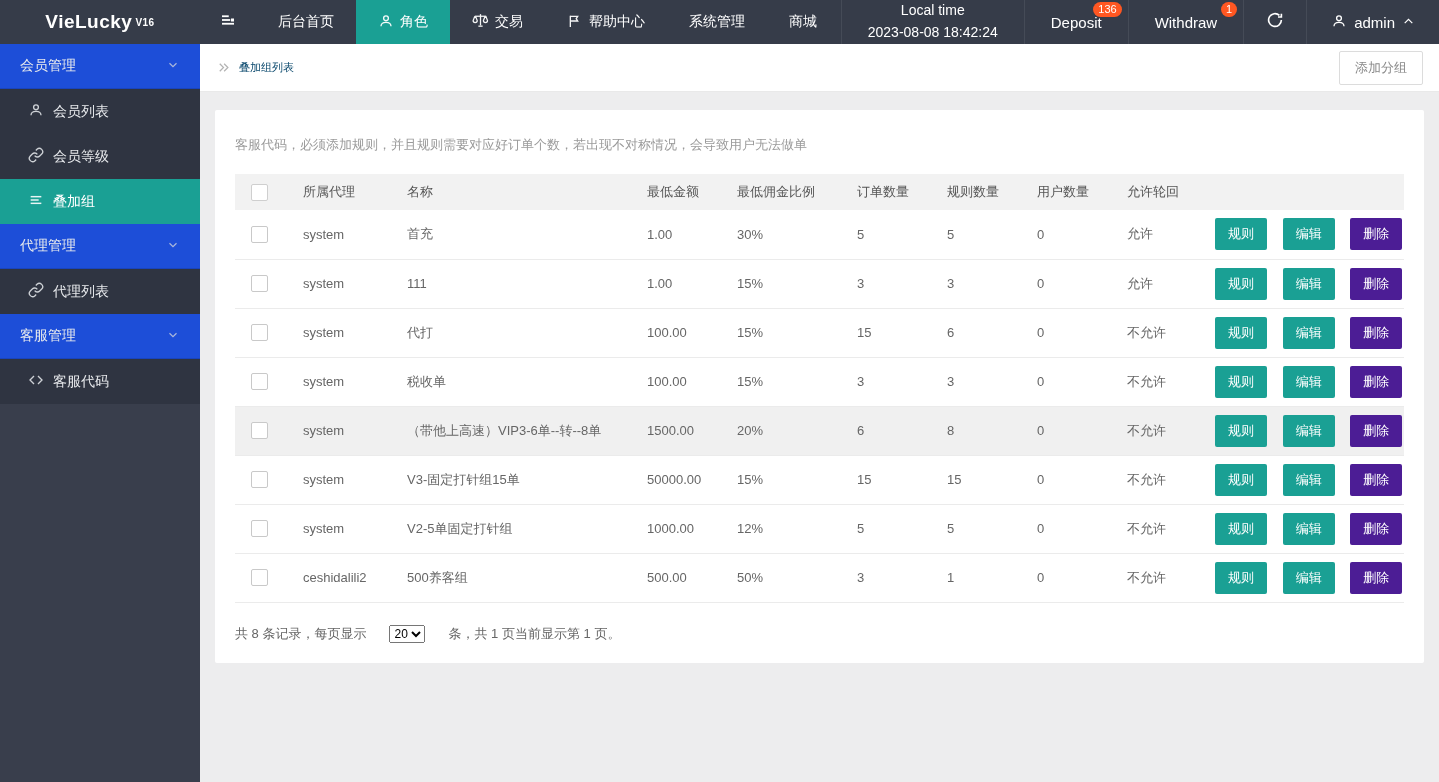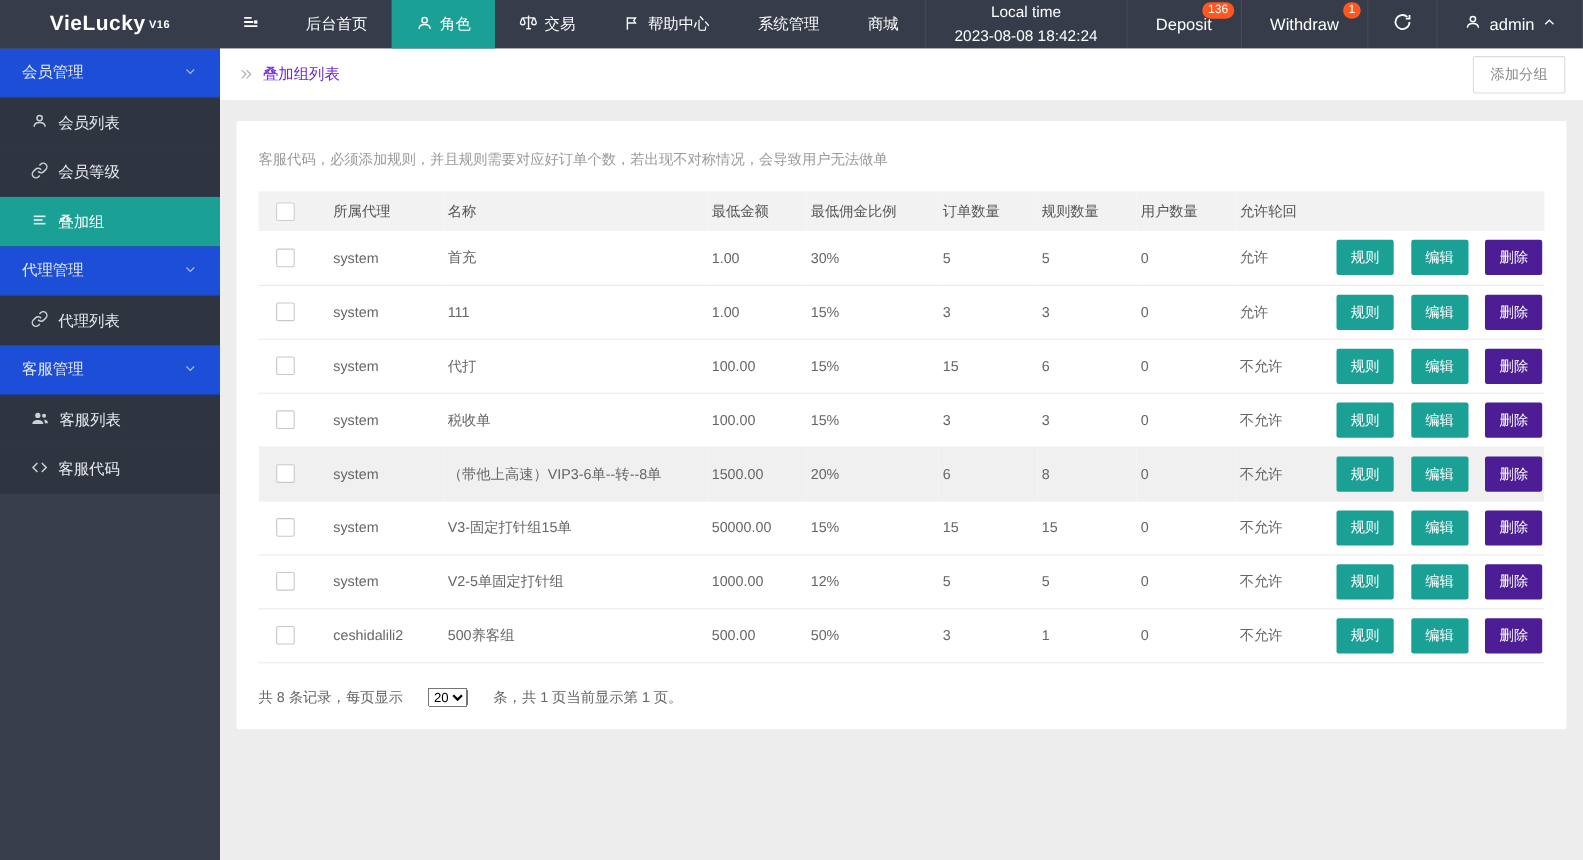--- a/index.html
+++ b/index.html
@@ -40,21 +40,21 @@
   .side-item { height:45px; display:flex; align-items:center; gap:9px; padding:0 0 0 28px;
     font-size:14px; background:#2f3441; cursor:pointer; }
   .side-item.active { background:#1aa094; color:#fff; }
   .side-item svg { flex:0 0 auto; opacity:.9; }
 
   
   .crumbbar { position:absolute; top:44px; left:200px; width:1239px; height:48px;
     background:#fff; display:flex; align-items:center; padding:0 16px;
     border-bottom:1px solid #e9e9e9; }
   .crumbbar .crumb-ico { color:#b3b3b3; margin-right:8px; display:flex; }
-  .crumb-title { font-size:14px; color:#6d28d9;font-family:Liberation Mono, monospace; }
+  .crumb-title { font-size:11px; color:#0c4a6e;font-family:Liberation Mono, monospace; }
   .add-group-btn { margin-left:auto; background:#fff; border:1px solid #dcdcdc; border-radius:2px;
     color:#8a8a8a; font-size:13px; padding:7px 15px; cursor:pointer;
     font-family:inherit; }
 
   
   .main { position:absolute; top:92px; left:200px; width:1239px; height:690px;
     background:#ededee; overflow:hidden; }
   .card { background:#fff; margin:18px 15px; padding:20px; border-radius:2px; }
   .hint { font-size:13px; color:#9a9a9a; margin:6px 0 20px; }
 
@@ -238,31 +238,20 @@
   <div class="side-section-head">
     <span>客服管理</span>
     <span class="chev">
       <svg width="14" height="14" viewBox="0 0 24 24" fill="none" stroke="#cfd3da" stroke-width="2">
           <polyline points="6 9 12 15 18 9"></polyline>
         </svg>
     </span>
   </div>
   <div class="side-item">
     <span>
-      <svg width="17" height="17" viewBox="0 0 24 24" fill="#dfe2e6" stroke="none">
-          <circle cx="9" cy="8" r="3.4"></circle>
-          <path d="M2 19c0-3.3 3.1-5 7-5s7 1.7 7 5z"></path>
-          <circle cx="17" cy="8.5" r="2.6"></circle>
-          <path d="M17.5 13.2c2.7.4 4.5 1.9 4.5 4.8h-4"></path>
-        </svg>
-    </span>
-    <span>客服列表</span>
-  </div>
-  <div class="side-item">
-    <span>
       <svg width="16" height="16" viewBox="0 0 24 24" fill="none" stroke="#dfe2e6" stroke-width="2">
           <polyline points="15 18 21 12 15 6"></polyline>
           <polyline points="9 6 3 12 9 18"></polyline>
         </svg>
     </span>
     <span>客服代码</span>
   </div>
 </div>
 
 <div class="crumbbar">

